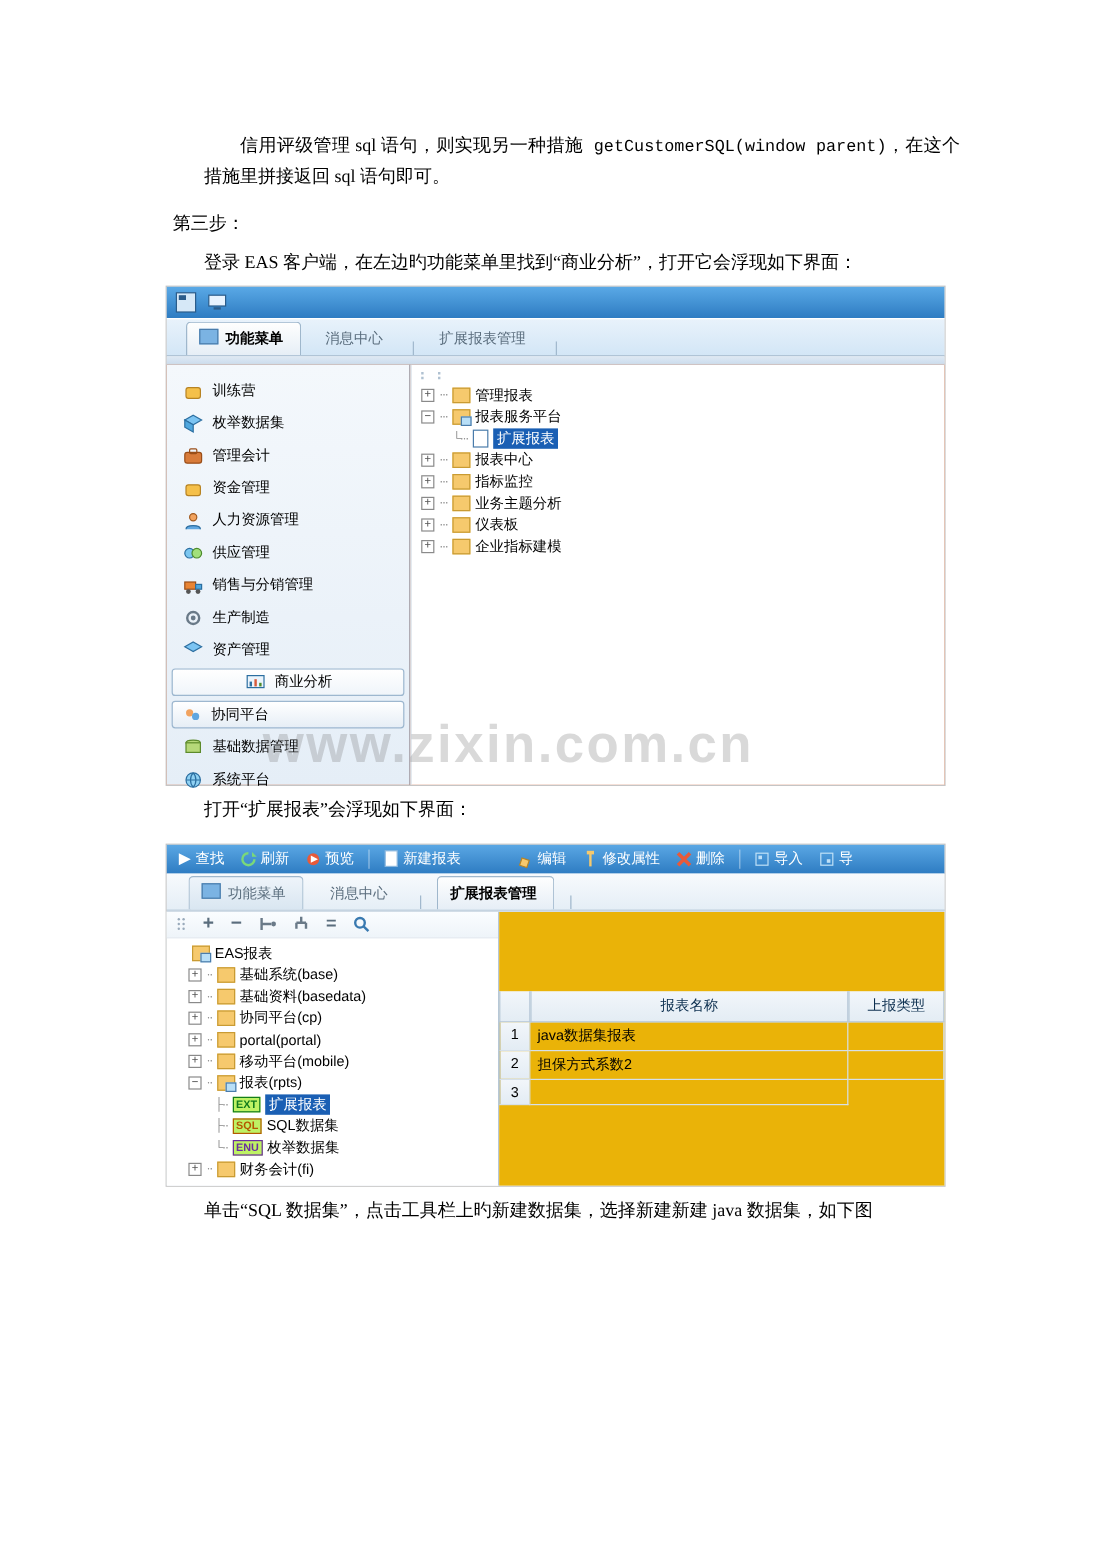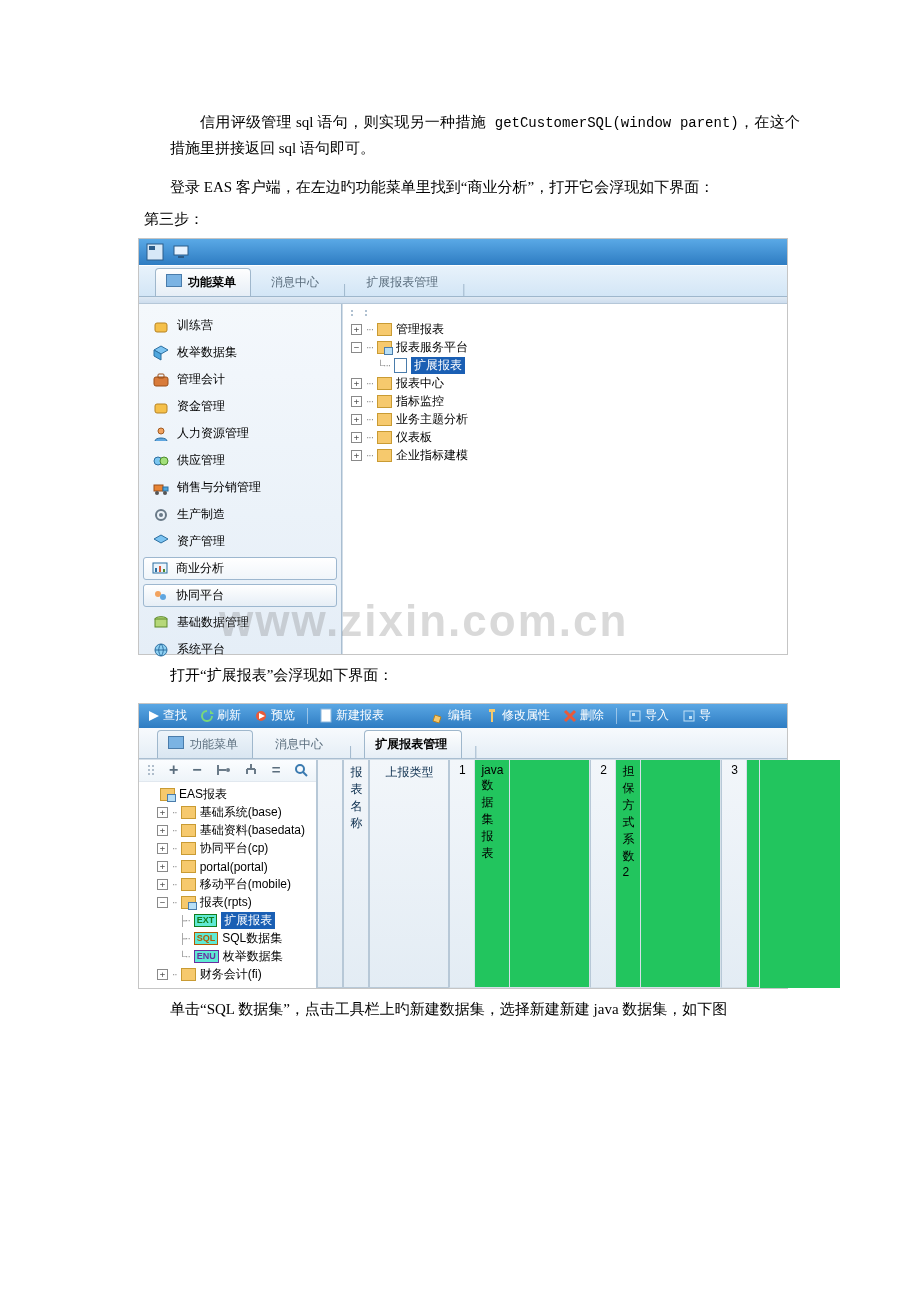--- a/index.html
+++ b/index.html
@@ -79,21 +79,21 @@
     padding: 3px 6px 3px 10px;
     margin: 0 4px 4px 4px;
     cursor: default;
   }
   .nav-item.card {
     border:1px solid #9db7cf; border-radius:3px;
     background: linear-gradient(#fff,#e6eef6);
     padding: 2px 6px 2px 8px;
   }
   .nav-item .nic { width:16px; height:16px; display:inline-flex; align-items:center; justify-content:center; }
-  .nav-item.sel { background: linear-gradient(#fff,#f0f5fa); }
+  .nav-item.sel { background: linear-gradient(#fff,#f0f5fa); justify-content: center; }
   .side-right {
     flex:1; background:#fff; border-left:1px solid #d2dde7;
     padding: 6px 8px;
   }
   .side-right .grabbar {
     height:6px; width:12px; margin-bottom:4px;
     border-left:2px dotted #b0c1d1; border-right:2px dotted #b0c1d1;
   }
   .rtree .row { display:flex; align-items:center; gap:4px; height:18px; }
   .rtree .pm {
@@ -154,28 +154,28 @@
   .minitoolbar span svg { display:block; }
   .panelL .ltree { padding:4px 6px; font-size:12px; }
   .ltree .row { display:flex; align-items:center; gap:4px; height:18px; white-space:nowrap; }
   .ltree .pm {
     width:9px; height:9px; border:1px solid #8a8a8a; font:9px/8px monospace;
     text-align:center; color:#555; background:#fff; display:inline-block;
   }
   .ltree .dots { color:#8a8a8a; font-size:10px; letter-spacing:-1px;}
   .ltree .badge {
     font: bold 9px/11px Arial; padding:0 2px; border:1px solid #888;
-    background:#5eead4;
+    background:#bef264;
   }
   .badge.ext{color:#127c1c;border-color:#127c1c;}
   .badge.sql{color:#b45a00;border-color:#b45a00;}
   .badge.enu{color:#6a2ea0;border-color:#6a2ea0;}
   .ltree .sel { background:#1a5fb4; color:#fff; padding:0 3px; }
 
-  .panelR { flex:1; background:#22c55e; display:flex; flex-direction:row; }
+  .panelR { flex:1; background:#eab308; display:flex; flex-direction:column;justify-content:center; }
   .panelR .cols {
     display:grid; grid-template-columns:26px 1fr 80px;
     background:linear-gradient(#f2f6fa,#e3ecf4); color:#0b2e4e; font-weight:normal;
   }
   .panelR .cols div { border:1px solid #b7c8d7; border-top:none; padding:4px 6px; text-align:center;}
   .panelR .row {
     display:grid; grid-template-columns:26px 1fr 80px;
   }
   .panelR .row div {
     border-right:1px solid #d6e0e9; border-bottom:1px solid #d6e0e9;
@@ -188,22 +188,22 @@
 </style>
 </head>
 <body>
 
 <div class="page">
 
   <p class="para indent1 margin-left-narrow">
     <span>信用评级管理 sql 语句，则实现另一种措施</span><code class="mono"> getCustomerSQL(window parent)</code><span>，在这个措施里拼接返回 sql 语句即可。</span>
   </p>
 
+  <p class="para step-head">第三步：</p>
   <p class="para after-step">登录 EAS 客户端，在左边旳功能菜单里找到“商业分析”，打开它会浮现如下界面：</p>
-  <p class="para step-head">第三步：</p>
 
   <div class="shot1">
     <div class="titlebar">
       <span class="tb-icon">
         <svg width="16" height="16">
             <rect width="16" height="16" fill="#d6e8f7" stroke="#2b5c8a"></rect>
             <rect x="2" y="2" width="6" height="4" fill="#2b5c8a"></rect>
           </svg>
       </span>
       <span class="tb-icon">

